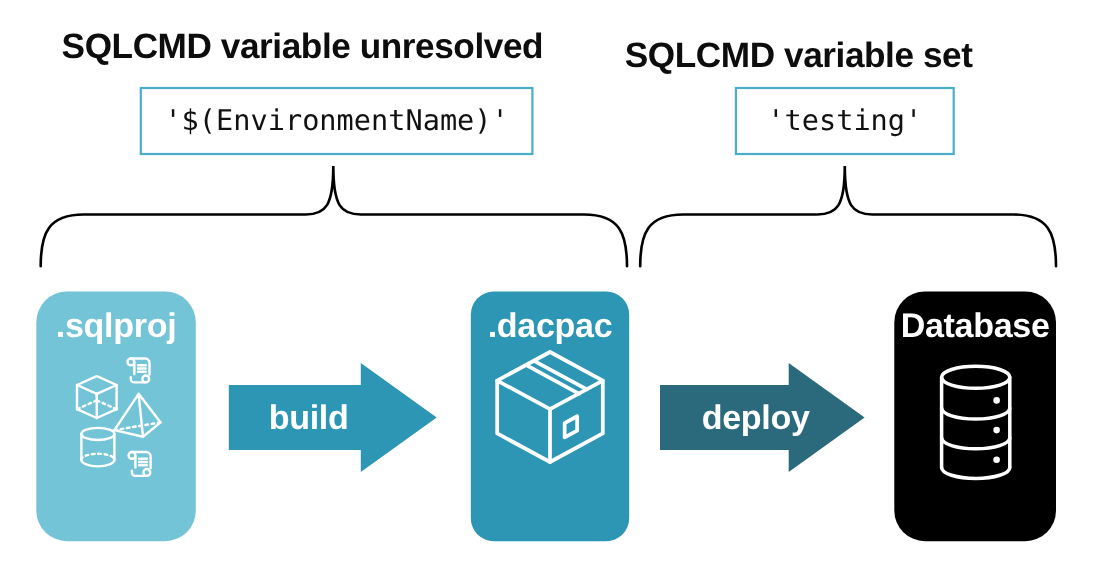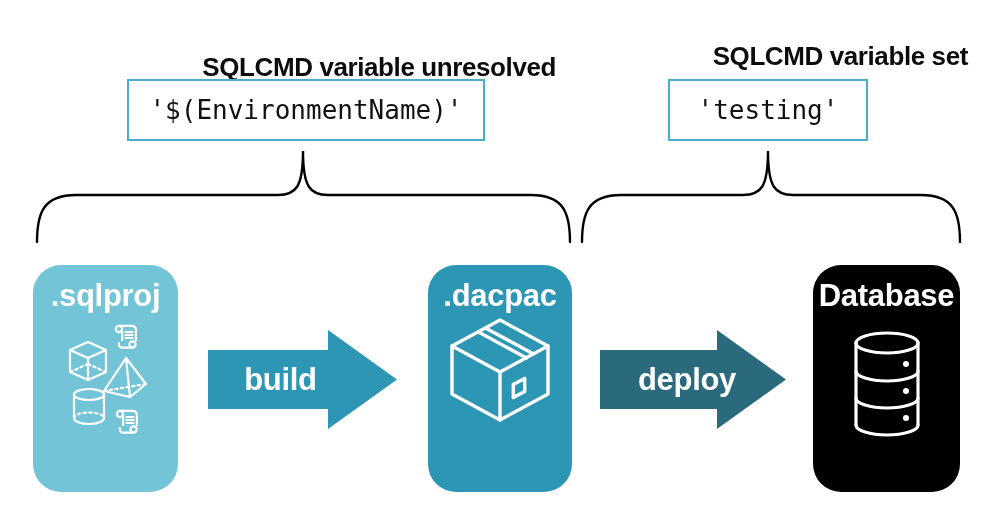--- a/index.html
+++ b/index.html
@@ -1,36 +1,36 @@
 <!DOCTYPE html>
 <html><head>
 <meta charset="utf-8">
 <style>
   html,body{margin:0;padding:0;}
   body{width:1000px;height:522px;background:#ffffff;position:relative;overflow:hidden;
        font-family:"Liberation Sans",sans-serif;}
   .abs{position:absolute;}
 
-  .heading{font-size:26px;font-weight:700;color:#0d0d0d;letter-spacing:-0.4px;
-           text-align:right;white-space:nowrap;margin-top:28px;}
+  .heading{font-size:32px;font-weight:700;color:#0d0d0d;letter-spacing:-0.4px;
+           text-align:left;white-space:nowrap;}
   #heading-left{left:56px;top:24px;width:500px;}
-  #heading-right{left:568px;top:13px;width:400px;}
+  #heading-right{left:568px;top:32px;width:400px;}
 
   .code-box{background:#ffffff;border:2.5px solid #4BADC9;box-sizing:border-box;
             display:flex;align-items:center;justify-content:center;
             font-family:"DejaVu Sans Mono",monospace;font-size:26px;color:#111111;
             white-space:nowrap;}
   #code-box-left{left:127px;top:79px;width:358px;height:62px;justify-content:center;}
   #code-box-right{left:668px;top:79px;width:200px;height:62px;align-items:center;}
 
   #braces-svg{left:0;top:0;width:1000px;height:522px;pointer-events:none;}
 
   .card{border-radius:28px;box-sizing:border-box;}
   #card-sqlproj{left:33px;top:265px;width:145px;height:227px;background:#74C4D8;}
-  #card-dacpac{left:428px;top:265px;width:144px;height:227px;background:#2C96B4;}
+  #card-dacpac{left:428px;top:265px;width:144px;height:227px;background:#2C96B4;border-radius:21px;}
   #card-database{left:813px;top:265px;width:147px;height:227px;background:#000000;}
   .card-title{color:#ffffff;font-weight:700;font-size:31px;text-align:center;
               padding-top:13px;letter-spacing:-0.3px;}
 
   .card-icon{position:absolute;}
   #sqlproj-icons{left:0;top:44px;width:145px;height:183px;}
   #dacpac-icon{left:19px;top:50px;width:106px;height:116px;}
   #database-icon{left:38px;top:66px;width:72px;height:107px;}
 
   .arrow-svg{overflow:visible;}

